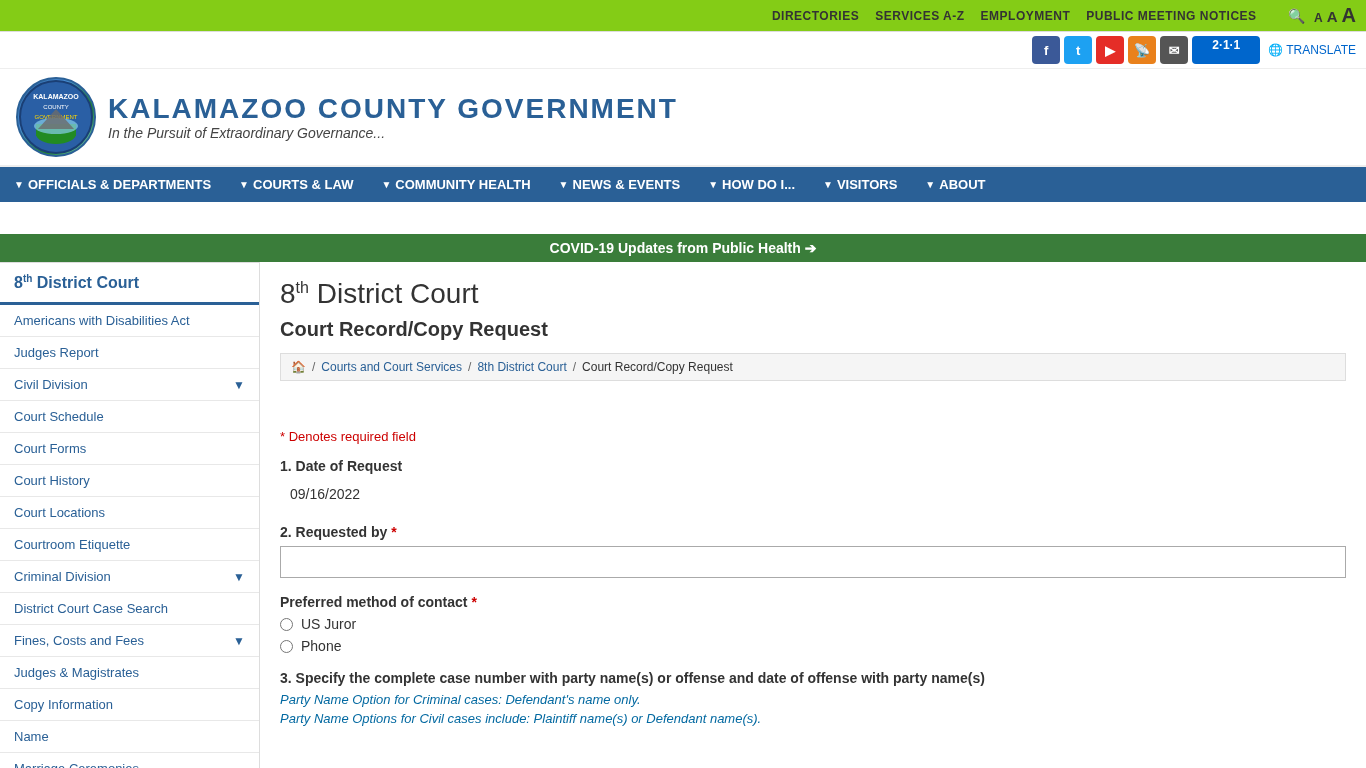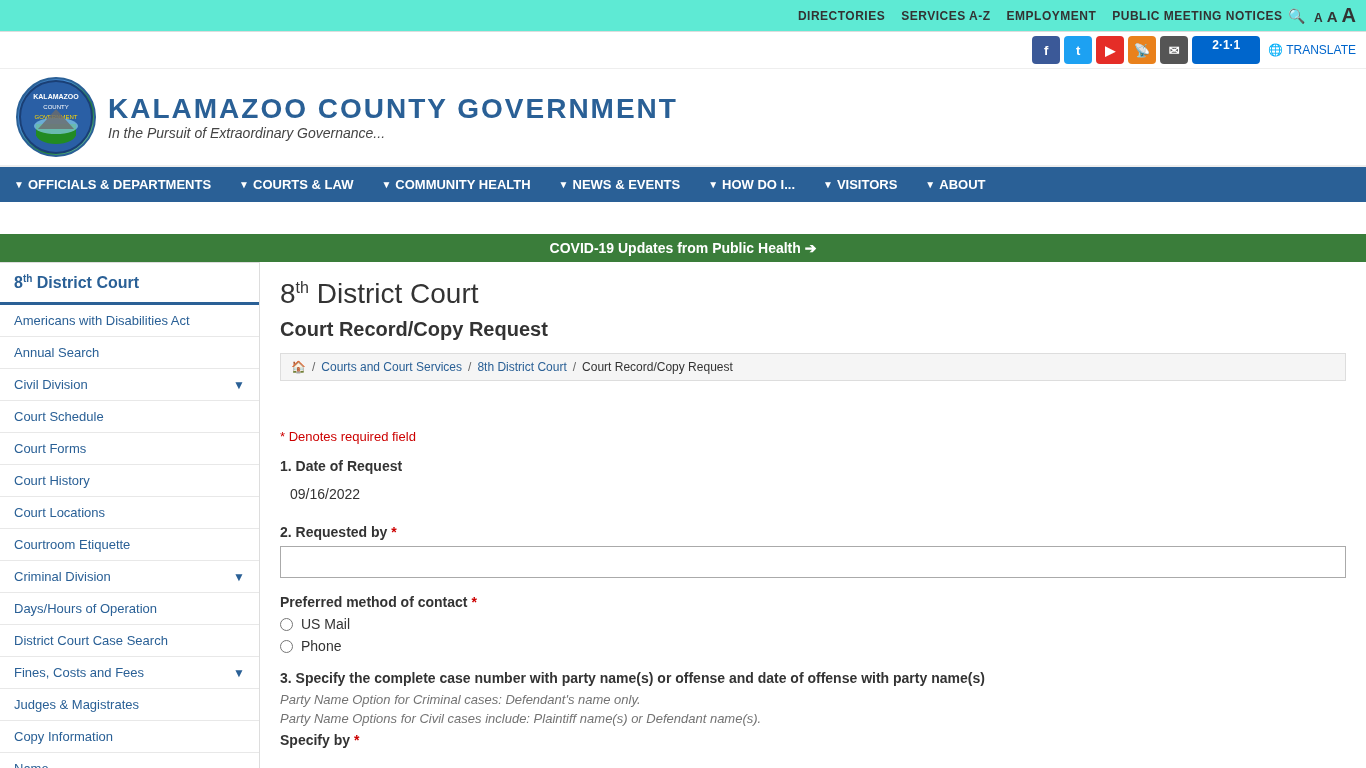--- a/index.html
+++ b/index.html
@@ -1,26 +1,26 @@
 <!DOCTYPE html>
 <html><head>
   <meta charset="utf-8">
   <style>
     * { margin: 0; padding: 0; box-sizing: border-box; }
     body { font-family: Arial, sans-serif; font-size: 14px; color: #333; background: #fff; }
 
     
     .top-bar {
-      background: #5eead4;
+      background: #84cc16;
       border-bottom: 1px solid #ddd;
       display: flex;
       justify-content: flex-end;
       align-items: center;
       padding: 4px 10px;
-      gap: 6px;
+      gap: 32px;
     }
     .top-bar-links {
       display: flex;
       gap: 16px;
       align-items: center;
     }
     .top-bar-links a {
       color: #333;
       text-decoration: none;
       font-size: 12px;
@@ -200,21 +200,21 @@
     .radio-group { margin-top: 6px; }
     .radio-item {
       display: flex;
       align-items: center;
       gap: 8px;
       margin-bottom: 6px;
       font-size: 14px;
     }
     .radio-item input[type="radio"] { cursor: pointer; }
     .question-text { font-weight: bold; font-size: 14px; margin-bottom: 6px; }
-    .hint-text { font-style: italic; color: #737373; font-size: 13px; margin-bottom: 4px; }
+    .hint-text { font-style: italic; color: #0369a1; font-size: 13px; margin-bottom: 4px; }
   </style>
 </head>
 <body>
 
 <div class="top-bar">
   <div class="top-bar-links">
     <a>DIRECTORIES</a>
     <a>SERVICES A-Z</a>
     <a>EMPLOYMENT</a>
     <a>PUBLIC MEETING NOTICES</a>
@@ -303,21 +303,21 @@
 <div class="page-layout">
 
   <aside class="sidebar">
     <div class="sidebar-title">
       <span>8</span><sup>th</sup><span> District Court</span>
     </div>
     <div class="sidebar-item">
       <span>Americans with Disabilities Act</span>
     </div>
     <div class="sidebar-item">
-      <span>Annual Search</span>
+      <span>Judges Report</span>
     </div>
     <div class="sidebar-item">
       <span>Civil Division</span>
       <span class="arrow">▼</span>
     </div>
     <div class="sidebar-item">
       <span>Court Schedule</span>
     </div>
     <div class="sidebar-item">
       <span>Court Forms</span>
@@ -327,23 +327,20 @@
     </div>
     <div class="sidebar-item">
       <span>Court Locations</span>
     </div>
     <div class="sidebar-item">
       <span>Courtroom Etiquette</span>
     </div>
     <div class="sidebar-item">
       <span>Criminal Division</span>
       <span class="arrow">▼</span>
-    </div>
-    <div class="sidebar-item">
-      <span>Days/Hours of Operation</span>
     </div>
     <div class="sidebar-item">
       <span>District Court Case Search</span>
     </div>
     <div class="sidebar-item">
       <span>Fines, Costs and Fees</span>
       <span class="arrow">▼</span>
     </div>
     <div class="sidebar-item">
       <span>Judges &amp; Magistrates</span>
@@ -392,34 +389,28 @@
     </div>
 
     <div class="form-section">
       <label>
         <span>Preferred method of contact</span>
         <span style="color:#cc0000;">*</span>
       </label>
       <div class="radio-group">
         <div class="radio-item">
           <input type="radio" name="contact" style="">
-          <span>US Mail</span>
+          <span>US Juror</span>
         </div>
         <div class="radio-item">
           <input type="radio" name="contact" style="">
           <span>Phone</span>
         </div>
       </div>
     </div>
 
     <div class="form-section">
       <div class="question-text">3. Specify the complete case number with party name(s) or offense and date of offense with party name(s)</div>
       <div class="hint-text">Party Name Option for Criminal cases: Defendant's name only.</div>
       <div class="hint-text">Party Name Options for Civil cases include: Plaintiff name(s) or Defendant name(s).</div>
-      <div style="margin-top:6px;">
-        <strong>
-          <span>Specify by</span>
-          <span style="color:#cc0000;">*</span>
-        </strong>
-      </div>
     </div>
   </main>
 </div>
 
 </body></html>

